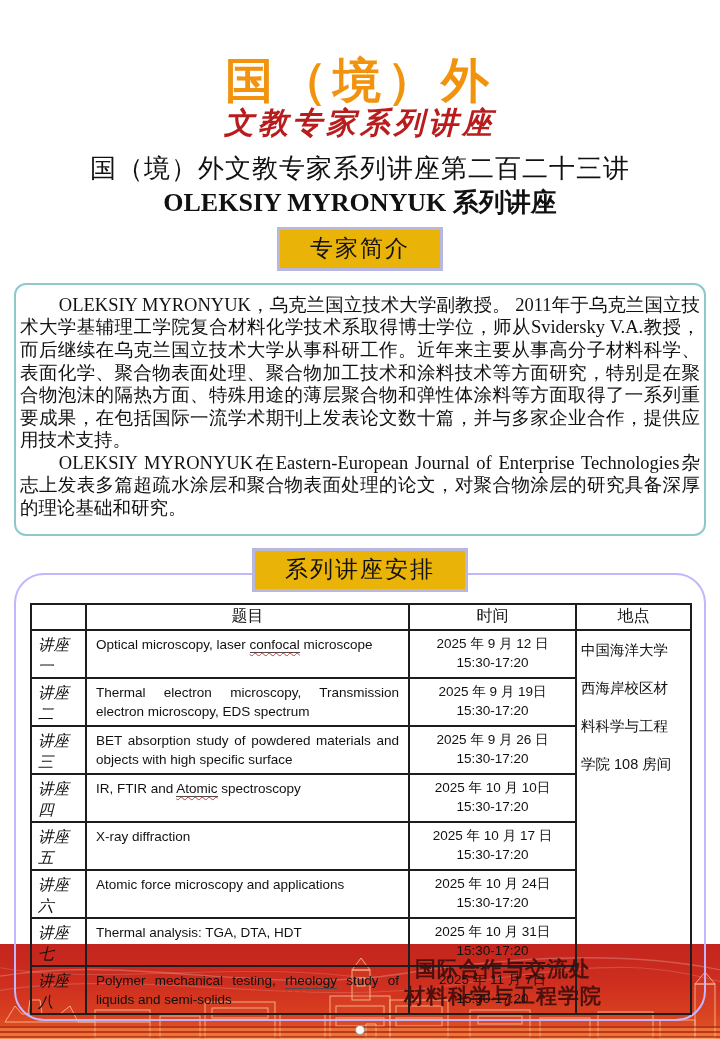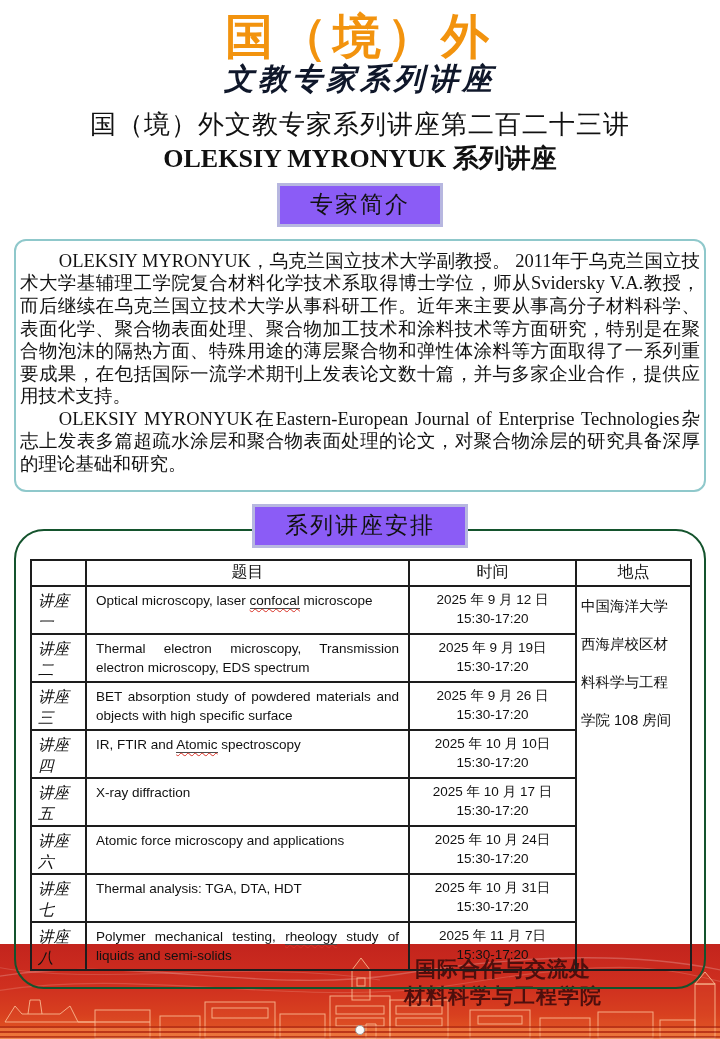--- a/index.html
+++ b/index.html
@@ -1,45 +1,45 @@
 <!DOCTYPE html>
 <html><head>
 <meta charset="utf-8">
 <style>
   html,body{margin:0;padding:0;background:#ffffff;}
   .page{position:relative;width:720px;height:1039px;background:#fff;overflow:hidden;
         font-family:"Liberation Serif","DejaVu Serif",serif;color:#111;}
 
   
-  .logo{text-align:center;padding-top:12px;line-height:1.05;}
+  .logo{text-align:center;padding-top:12px;line-height:1.05;margin-top:44px;}
   .logo-line1{font-family:"Liberation Sans","DejaVu Sans",sans-serif;font-weight:900;
               font-size:48px;color:#F2930E;letter-spacing:6px;}
   .logo-line2{font-family:"Liberation Sans","DejaVu Sans",sans-serif;font-weight:bold;
-              font-style:italic;font-size:30px;color:#0f172a;letter-spacing:4px;margin-top:1px;}
+              font-style:italic;font-size:30px;color:#b91c1c;letter-spacing:4px;margin-top:1px;}
 
   
   .doc-title{text-align:center;margin-top:14px;line-height:1.25;}
   .title-line1{font-size:26px;letter-spacing:1px;}
   .title-line2{font-size:26px;font-weight:bold;margin-top:2px;}
 
   
   .label-wrap{text-align:center;position:relative;z-index:3;}
   .label-wrap.first{margin-top:7px;}
   .label-wrap.second{margin-top:12px;}
-  .section-label{display:inline-block;background:#8b5cf6;border:3px solid #B7B7E0;
+  .section-label{display:inline-block;background:#eab308;border:3px solid #B7B7E0;
                  padding:3px 30px 4px;font-size:23px;letter-spacing:2px;}
 
   
   .intro-box{margin:12px 14px 0;border:2px solid #8FC8CB;border-radius:12px;
              padding:9px 4px 14px;font-size:18.5px;line-height:1.22;text-align:justify;}
   .intro-box p{margin:0;text-indent:2.1em;}
 
   
-  .table-box{margin:-19px 14px 0;border:2px solid #14532d;border-radius:30px;
-             padding:28px 14px 16px;position:relative;z-index:1;}
+  .table-box{margin:-19px 14px 0;border:2px solid #c4b5fd;border-radius:30px;
+             padding:28px 14px 4px;position:relative;z-index:1;}
   table.schedule{border-collapse:collapse;width:660px;margin:0 auto;table-layout:fixed;}
   table.schedule td,table.schedule th{border:2px solid #1d1d1d;vertical-align:top;
              overflow:hidden;}
   tr.hdr{height:26px;}
   tr.row{height:40px;}
   th.h{font-weight:normal;font-size:16px;text-align:center;padding:1px 0;}
   td.lbl{font-size:15.5px;padding:4px 2px 0 6px;font-style:italic;}
   td.topic{font-family:"Liberation Sans","DejaVu Sans",sans-serif;font-size:13.5px;
            line-height:19px;padding:4px 9px 0;text-align:justify;}
   td.time{font-family:"Liberation Sans","DejaVu Sans",sans-serif;font-size:13.5px;

